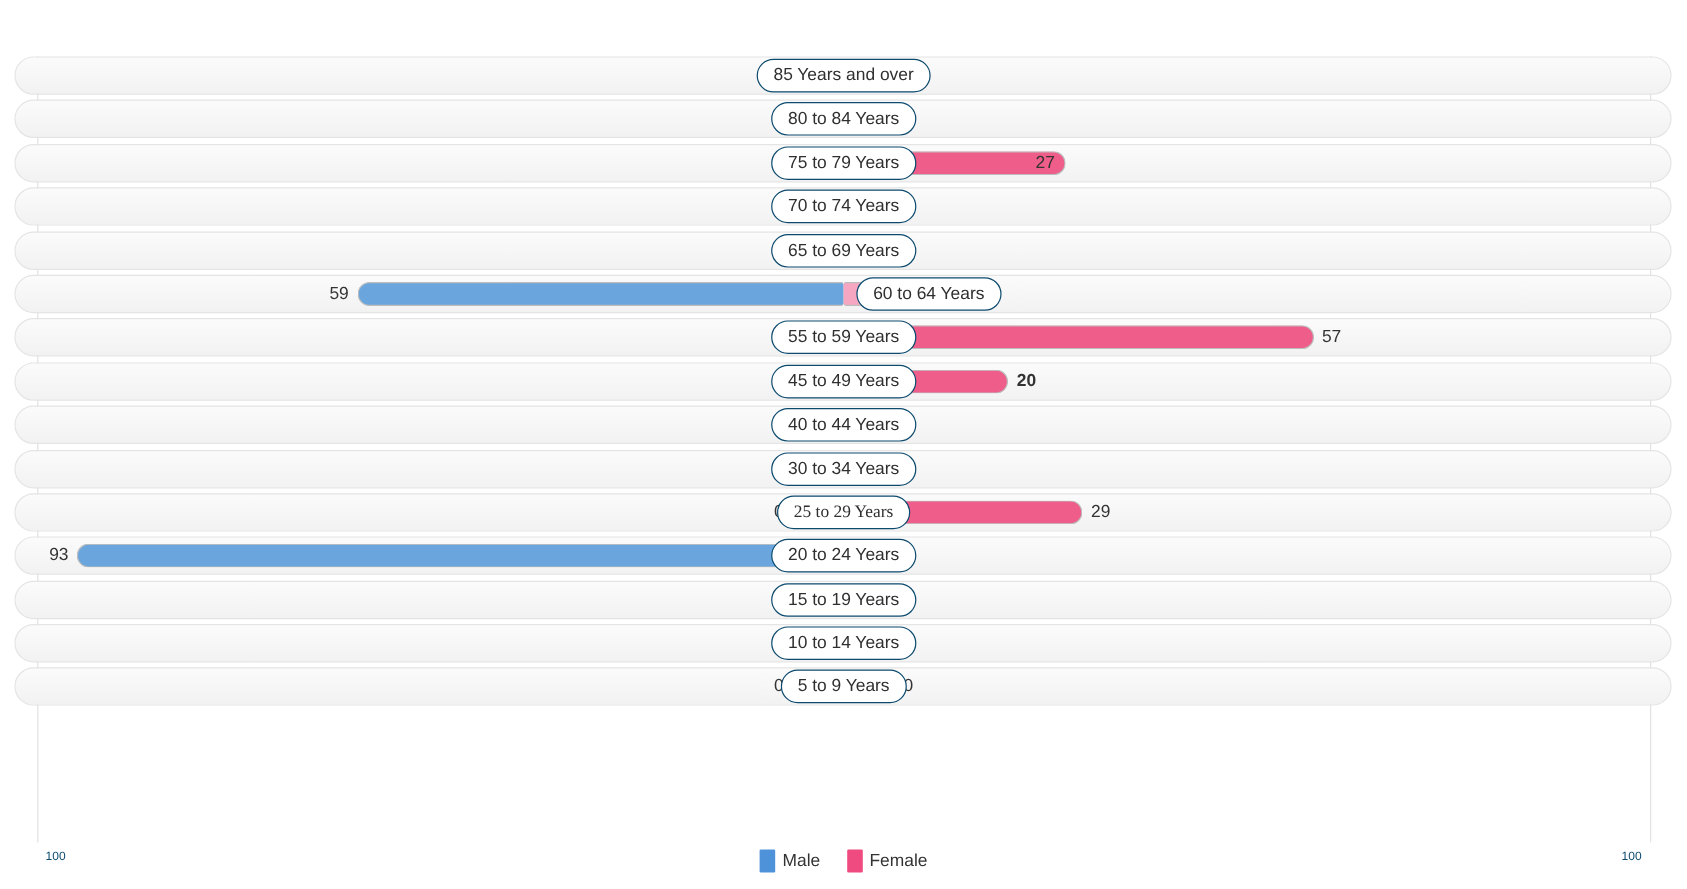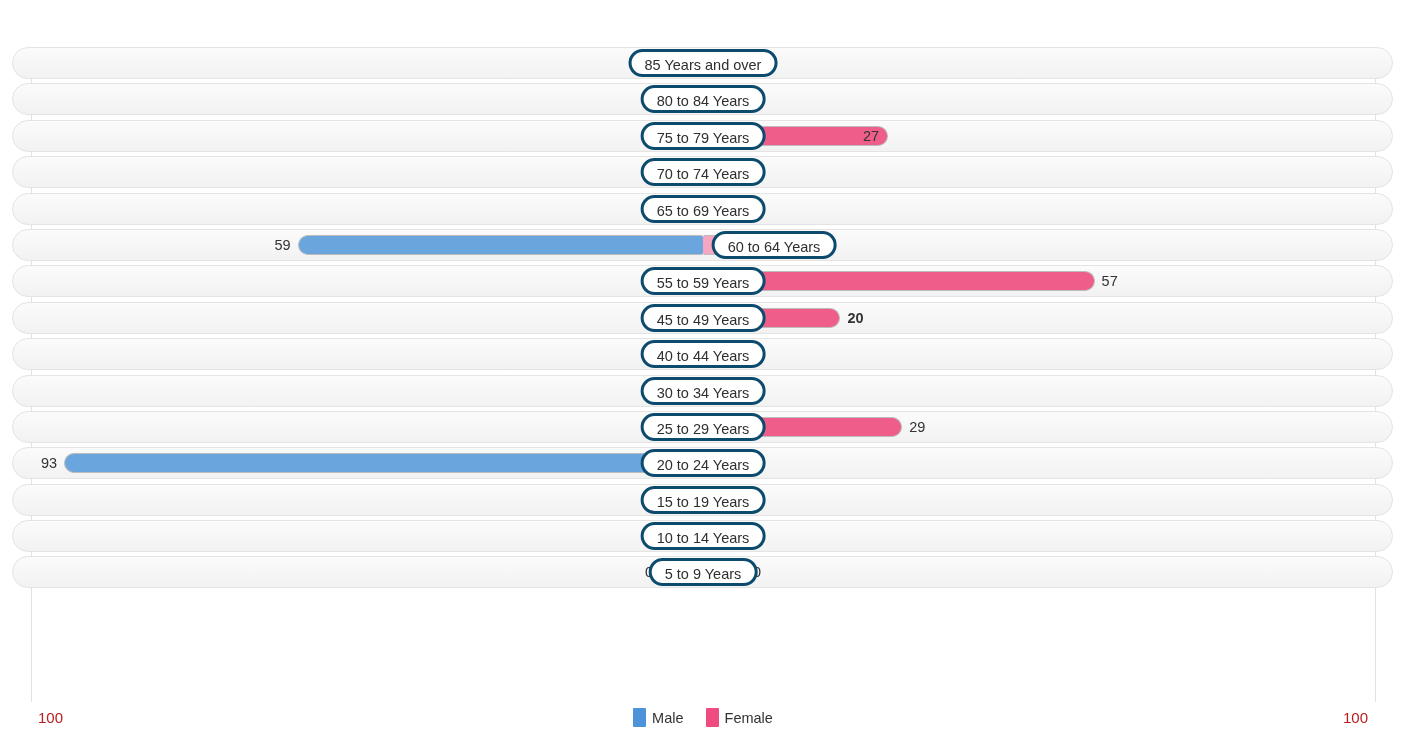--- a/index.html
+++ b/index.html
@@ -125,21 +125,21 @@
   .val-male   { text-align: right; }
   .val-female { text-align: left; }
 
   
   .pill {
     position: absolute;
     top: 2px;
     height: 28px;
     line-height: 27px;
     background: #ffffff;
-    border: 3px solid #0c4a6e;
+    border: 1px solid #0c4a6e;
     border-radius: 14px;
     font-size: 14.5px;
     color: #2f2f2f;
     text-align: center;
     white-space: nowrap;
     padding: 0 13px;
     transform: translateX(-50%);
     box-sizing: border-box;
   }
 
@@ -147,22 +147,22 @@
   .footer {
     position: absolute;
     left: 0;
     top: 702px;
     width: 1406px;
     height: 39px;
   }
   .axis-label {
     position: absolute;
     top: 7px;
-    font-size: 15px;
-    color: #b91c1c;
+    font-size: 10px;
+    color: #0c4a6e;
   }
   .axis-left  { left: 38px; }
   .axis-right { right: 38px; }
 
   .legend {
     position: absolute;
     left: 0;
     top: 6px;
     width: 1406px;
     display: flex;
@@ -274,21 +274,21 @@
           <div class="val val-male" style="right: 753px;">0</div>
           <div class="val val-female" style="left: 753px;">0</div>
           <div class="pill" style="left: 703px;">30 to 34 Years</div>
         </div>
         <div class="row">
           <div class="row-track"></div>
           <div class="bar bar-male zero" style="left: 660px; width: 43px;"></div>
           <div class="bar bar-female" style="left: 703px; width: 199.23px;"></div>
           <div class="val val-male" style="right: 753px;">0</div>
           <div class="val val-female" style="left: 909.23px;">29</div>
-          <div class="pill" style="left: 703px;">25 to 29 Years</div>
+          <div class="pill" style="left: 703px; font-family: Liberation Serif, serif;">25 to 29 Years</div>
         </div>
         <div class="row">
           <div class="row-track"></div>
           <div class="bar bar-male" style="left: 64.09px; width: 638.91px;"></div>
           <div class="bar bar-female zero" style="left: 703px; width: 43px;"></div>
           <div class="val val-male" style="right: 1348.91px;">93</div>
           <div class="val val-female" style="left: 753px;">0</div>
           <div class="pill" style="left: 703px;">20 to 24 Years</div>
         </div>
         <div class="row">

